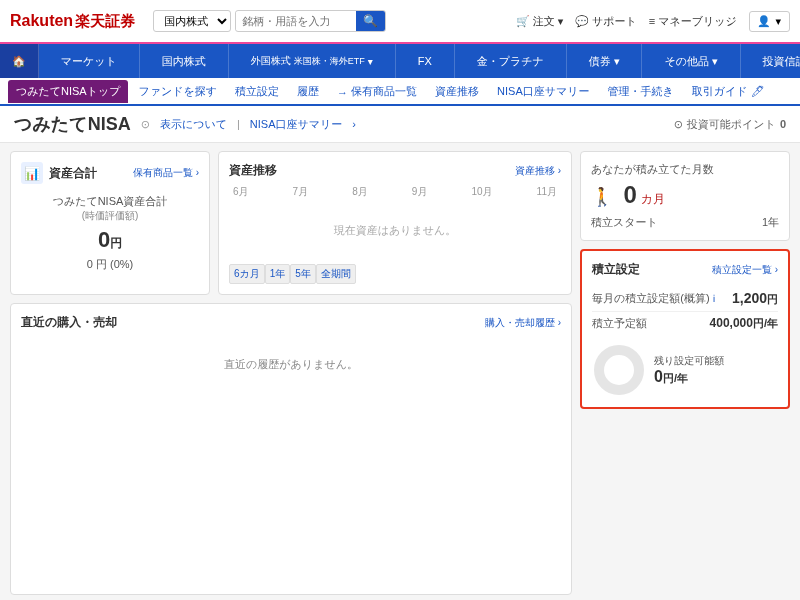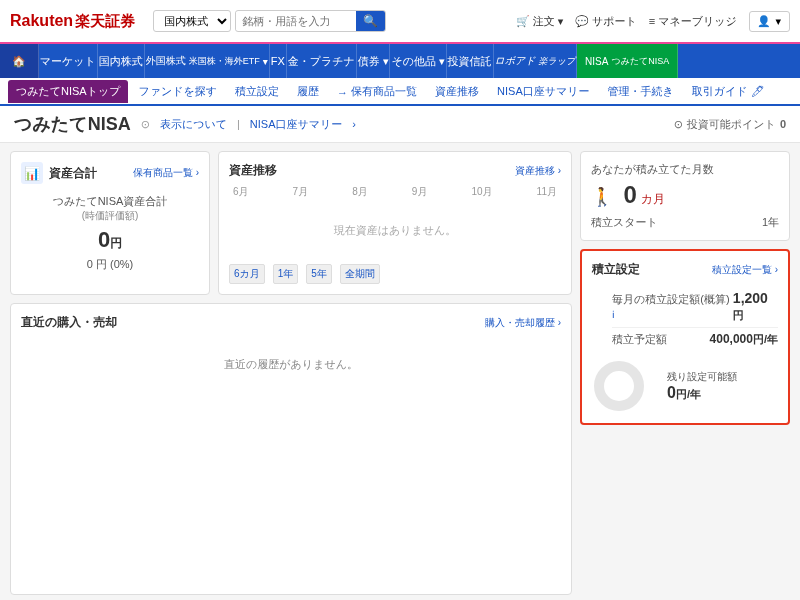--- a/index.html
+++ b/index.html
@@ -14,21 +14,21 @@
     .market-select { border: 1px solid #ccc; padding: 3px 6px; font-size: 11px; border-radius: 3px; background: #fff; }
     .search-input-wrap { display: flex; align-items: center; border: 1px solid #ccc; border-radius: 3px; overflow: hidden; }
     .search-input { border: none; outline: none; padding: 3px 6px; font-size: 11px; width: 120px; }
     .search-btn { background: #1a56c4; border: none; color: #fff; padding: 3px 7px; cursor: pointer; font-size: 12px; }
     .top-actions { display: flex; align-items: center; gap: 12px; margin-left: auto; }
     .top-action-item { display: flex; align-items: center; gap: 3px; font-size: 11px; color: #333; cursor: pointer; }
     .my-menu { display: flex; align-items: center; gap: 4px; border: 1px solid #ccc; padding: 3px 8px; border-radius: 3px; font-size: 11px; cursor: pointer; }
 
     
     .main-nav { background: #1a56c4; display: flex; align-items: stretch; height: 34px; }
-    .main-nav-item { color: #fff; font-size: 11px; padding: 0 1px; display: flex; align-items: center; cursor: pointer; white-space: nowrap; border-right: 1px solid rgba(255,255,255,0.2); gap: 3px; }
+    .main-nav-item { color: #fff; font-size: 11px; padding: 0 22px; display: flex; align-items: center; cursor: pointer; white-space: nowrap; border-right: 1px solid rgba(255,255,255,0.2); gap: 3px; }
     .main-nav-item:first-child { background: #1a3fa0; padding: 0 12px; }
     .nav-nisa { background: #00a040; padding: 0 8px; }
 
     
     .sub-nav { background: #fff; border-bottom: 2px solid #1a56c4; display: flex; align-items: center; padding: 0 8px; height: 28px; gap: 2px; }
     .sub-nav-item { font-size: 11px; color: #1a56c4; padding: 4px 8px; cursor: pointer; white-space: nowrap; }
     .sub-nav-item.active { color: #fff; background: #701a75; border-radius: 3px 3px 0 0; }
 
     
     .page-header { background: #fff; padding: 6px 14px; display: flex; align-items: center; justify-content: space-between; border-bottom: 1px solid #e5e5e5; }
@@ -50,21 +50,21 @@
     
     .asset-card { background: #fff; border: 1px solid #ddd; border-radius: 4px; padding: 10px; }
     .asset-card-inner { text-align: center; padding: 4px 0; }
     .asset-amount { font-size: 22px; font-weight: bold; color: #333; margin: 4px 0; }
     .asset-amount-unit { font-size: 12px; }
     .asset-change { font-size: 11px; color: #555; }
 
     
     .chart-card { background: #fff; border: 1px solid #ddd; border-radius: 4px; padding: 10px; flex: 1; }
     .chart-placeholder { text-align: center; color: #aaa; font-size: 11px; padding: 20px 0; }
-    .chart-tabs { display: flex; gap: 8px; margin-top: 6px; }
+    .chart-tabs { display: flex; gap: 0; margin-top: 6px; }
     .chart-tab { font-size: 10px; color: #1a56c4; cursor: pointer; padding: 2px 4px; border: 1px solid #ddd; border-radius: 2px; }
     .chart-months { display: flex; justify-content: space-between; font-size: 10px; color: #999; padding: 0 4px; margin-bottom: 4px; }
 
     
     .recent-card { background: #fff; border: 1px solid #ddd; border-radius: 4px; padding: 10px; }
     .recent-empty { text-align: center; color: #888; font-size: 11px; padding: 20px 0; }
 
     
     .months-card { background: #fff; border: 1px solid #ddd; border-radius: 4px; padding: 10px; }
     .months-label { font-size: 11px; color: #555; margin-bottom: 4px; }
@@ -73,25 +73,25 @@
     .months-unit { font-size: 12px; color: #b91c1c; }
     .months-icon { font-size: 18px; color: #1a56c4; margin-right: 6px; }
 
     .start-row { display: flex; justify-content: space-between; align-items: center; font-size: 11px; color: #555; margin-top: 6px; }
 
     
     .savings-card { background: #fff; border: 2px solid #e8371e; border-radius: 4px; padding: 10px; }
     .savings-header { display: flex; justify-content: space-between; align-items: center; margin-bottom: 8px; }
     .savings-title { font-size: 12px; font-weight: bold; color: #333; }
     .savings-link { font-size: 10px; color: #1a56c4; cursor: pointer; }
-    .savings-row { display: flex; justify-content: space-between; align-items: center; padding: 4px 0; border-bottom: 1px solid #f0f0f0; margin-left: 20px; }
+    .savings-row { display: flex; justify-content: space-between; align-items: center; padding: 4px 0; border-bottom: 1px solid #f0f0f0; }
     .savings-row-label { font-size: 11px; color: #555; }
     .savings-row-value { font-size: 14px; font-weight: bold; color: #333; }
     .savings-row-unit { font-size: 11px; }
-    .savings-bottom { display: flex; align-items: center; gap: 21px; margin-top: 8px; }
+    .savings-bottom { display: flex; align-items: center; gap: 8px; margin-top: 8px; }
 
     
     .donut-wrap { width: 54px; height: 54px; position: relative; flex-shrink: 0; }
     .donut-wrap svg { width: 54px; height: 54px; }
 
     .remaining-info { flex: 1; }
     .remaining-label { font-size: 10px; color: #555; }
     .remaining-value { font-size: 16px; font-weight: bold; color: #333; }
     .remaining-unit { font-size: 11px; }
 

